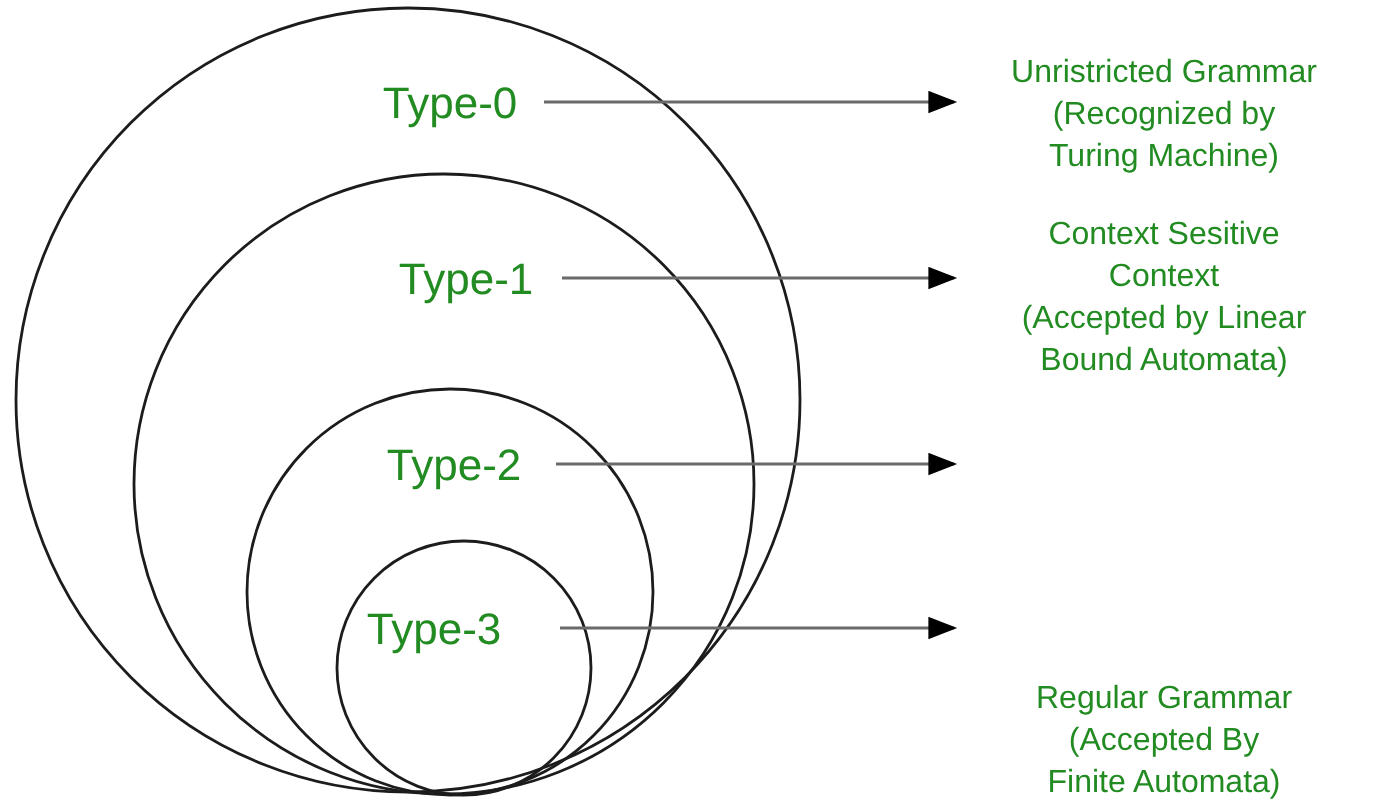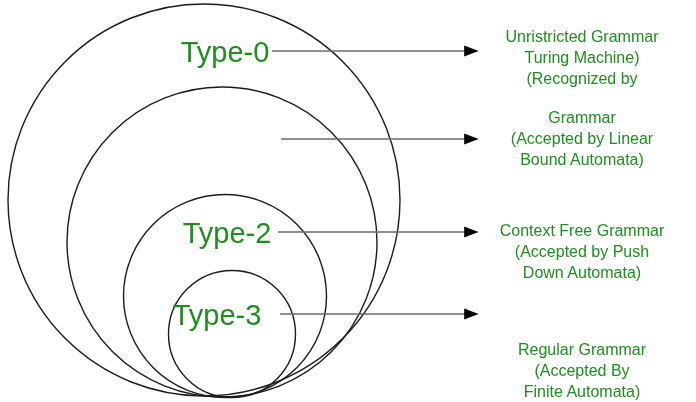--- a/index.html
+++ b/index.html
@@ -26,21 +26,21 @@
     stroke-width: 1.4;
   }
   .diagram-svg line.arrow {
     stroke: #6a6a6a;
     stroke-width: 1.6;
   }
   .ring-label {
     position: absolute;
     transform: translate(-50%, -50%);
     color: #228B22;
-    font-size: 29px;
+    font-size: 22px;
     white-space: nowrap;
     line-height: 1;
   }
   .desc-block {
     position: absolute;
     left: 478px;
     width: 208px;
     text-align: center;
     color: #228B22;
     font-size: 16px;
@@ -65,40 +65,37 @@
     <circle cx="225" cy="296" r="101.5"></circle>
     <circle cx="232" cy="334" r="63.5"></circle>
 
     <line class="arrow" x1="272" y1="51" x2="477" y2="51" marker-end="url(#arrowhead)"></line>
     <line class="arrow" x1="281" y1="139" x2="477" y2="139" marker-end="url(#arrowhead)"></line>
     <line class="arrow" x1="278" y1="232" x2="477" y2="232" marker-end="url(#arrowhead)"></line>
     <line class="arrow" x1="280" y1="314" x2="477" y2="314" marker-end="url(#arrowhead)"></line>
   </svg>
 
   <div class="ring-label" style="left:225px; top:52px;">Type-0</div>
+  <div class="ring-label" style="left:233px; top:140px;">Type-1</div>
   <div class="ring-label" style="left:227px; top:233px;">Type-2</div>
   <div class="ring-label" style="left:217px; top:315px;">Type-3</div>
 
   <div class="desc-block" style="top:26px;">
     <div>Unristricted Grammar</div>
+    <div>(Recognized by</div>
     <div>Turing Machine)</div>
-    <div>(Recognized by</div>
   </div>
 
   <div class="desc-block" style="top:107px;">
-    <div>Grammar</div>
+    <div>Context Sesitive</div>
+    <div>Context</div>
     <div>(Accepted by Linear</div>
     <div>Bound Automata)</div>
   </div>
 
-  <div class="desc-block" style="top:220px;">
-    <div>Context Free Grammar</div>
-    <div>(Accepted by Push</div>
-    <div>Down Automata)</div>
-  </div>
 
   <div class="desc-block" style="top:302px;margin-top:37px;">
     <div>Regular Grammar</div>
     <div>(Accepted By</div>
     <div>Finite Automata)</div>
   </div>
 
 </div>
 
 </body></html>

